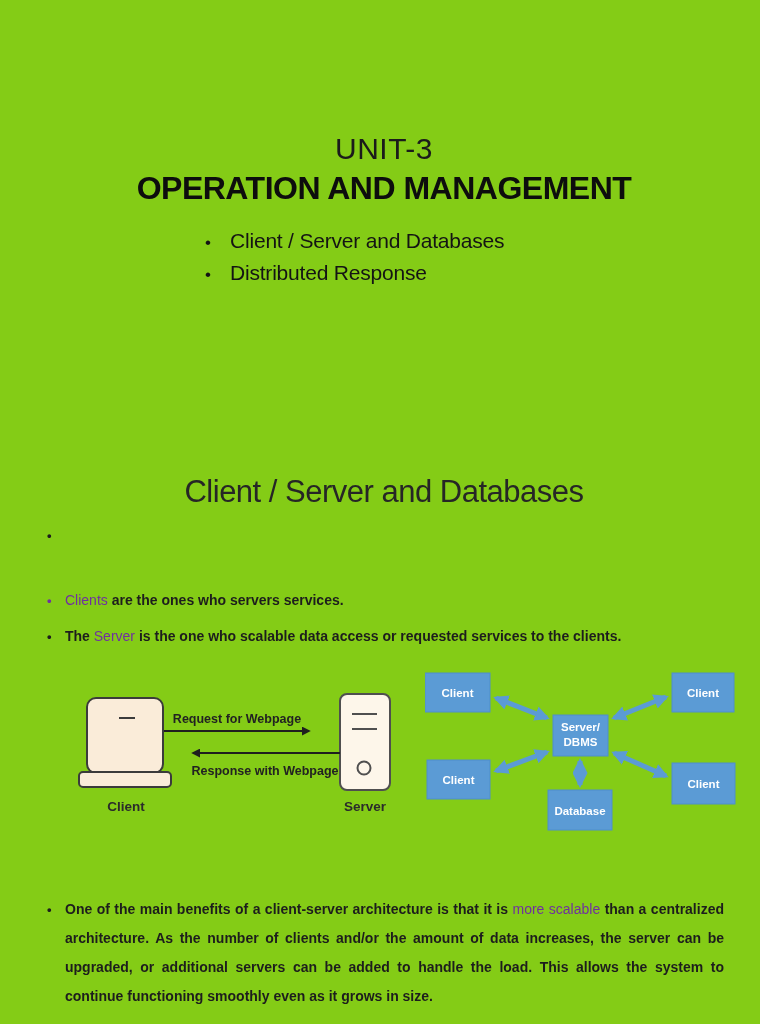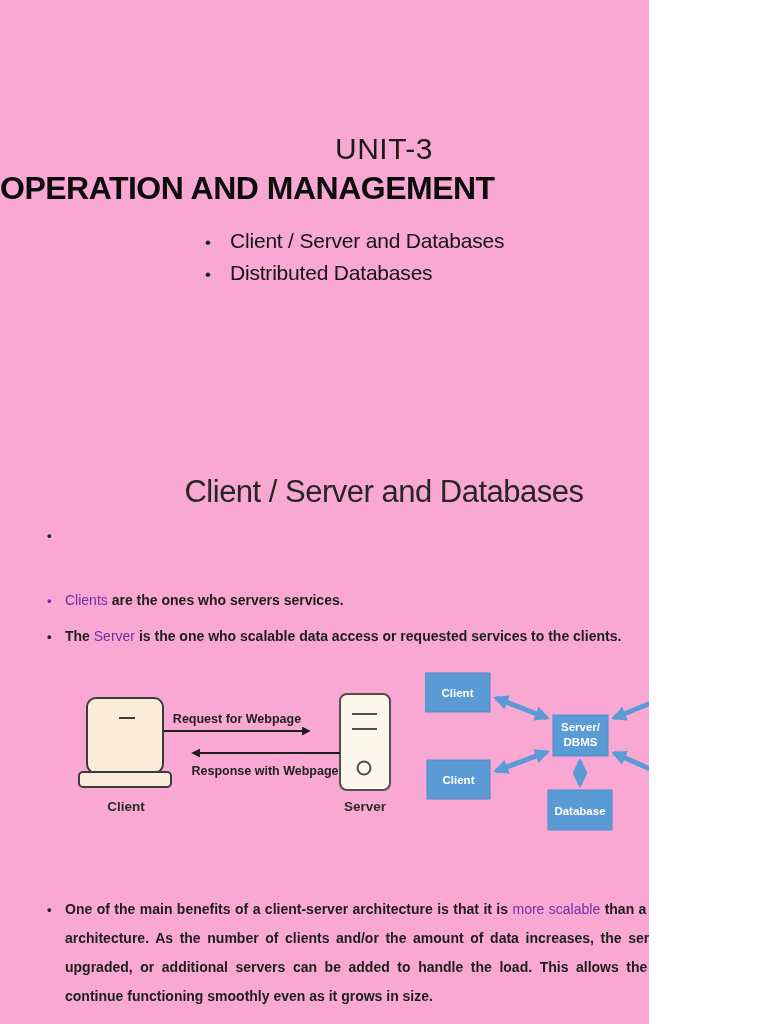--- a/index.html
+++ b/index.html
@@ -1,32 +1,32 @@
 <!DOCTYPE html>
 <html><head>
 <meta charset="utf-8">
 <style>
   html,body{margin:0;padding:0;background:#ffffff;}
   .page{
     position:relative;
-    width:649px;height:1024px;
-    background:#f9a8d4;
+    width:760px;height:1024px;
+    background:#84cc16;
     overflow:hidden;
     font-family:"Liberation Sans",sans-serif;
     color:#1e1e1e;
   }
   
   .s1-title{
     position:absolute;top:132px;left:0;width:768px;
     text-align:center;font-size:30px;font-weight:400;color:#1b1b1b;
     letter-spacing:0.5px;
   }
   .s1-subtitle{
     position:absolute;top:170px;left:0;width:768px;
-    font-size:32px;font-weight:700;color:#0d0d0d;
+    text-align:center;font-size:32px;font-weight:700;color:#0d0d0d;
     letter-spacing:-0.5px;
   }
   .s1-bullets{
     position:absolute;top:226px;left:205px;
     font-size:21px;font-weight:400;color:#141414;letter-spacing:-0.2px;
   }
   .s1-bullets .row{display:flex;align-items:baseline;line-height:30px;}
   .s1-bullets .dot{width:25px;font-size:17px;}
   
   .s2-heading{
@@ -63,21 +63,21 @@
   <div class="s1-title">UNIT-3</div>
   <div class="s1-subtitle">OPERATION AND MANAGEMENT</div>
 
   <div class="s1-bullets">
     <div class="row">
       <span class="dot">•</span>
       <span>Client / Server and Databases</span>
     </div>
     <div class="row">
       <span class="dot">•</span>
-      <span>Distributed Databases</span>
+      <span>Distributed Response</span>
     </div>
   </div>
 
   <div class="s2-heading">Client / Server and Databases</div>
 
   <div class="para p1">
     <span class="bdot">•</span>
   </div>
 
   <div class="para p2">

